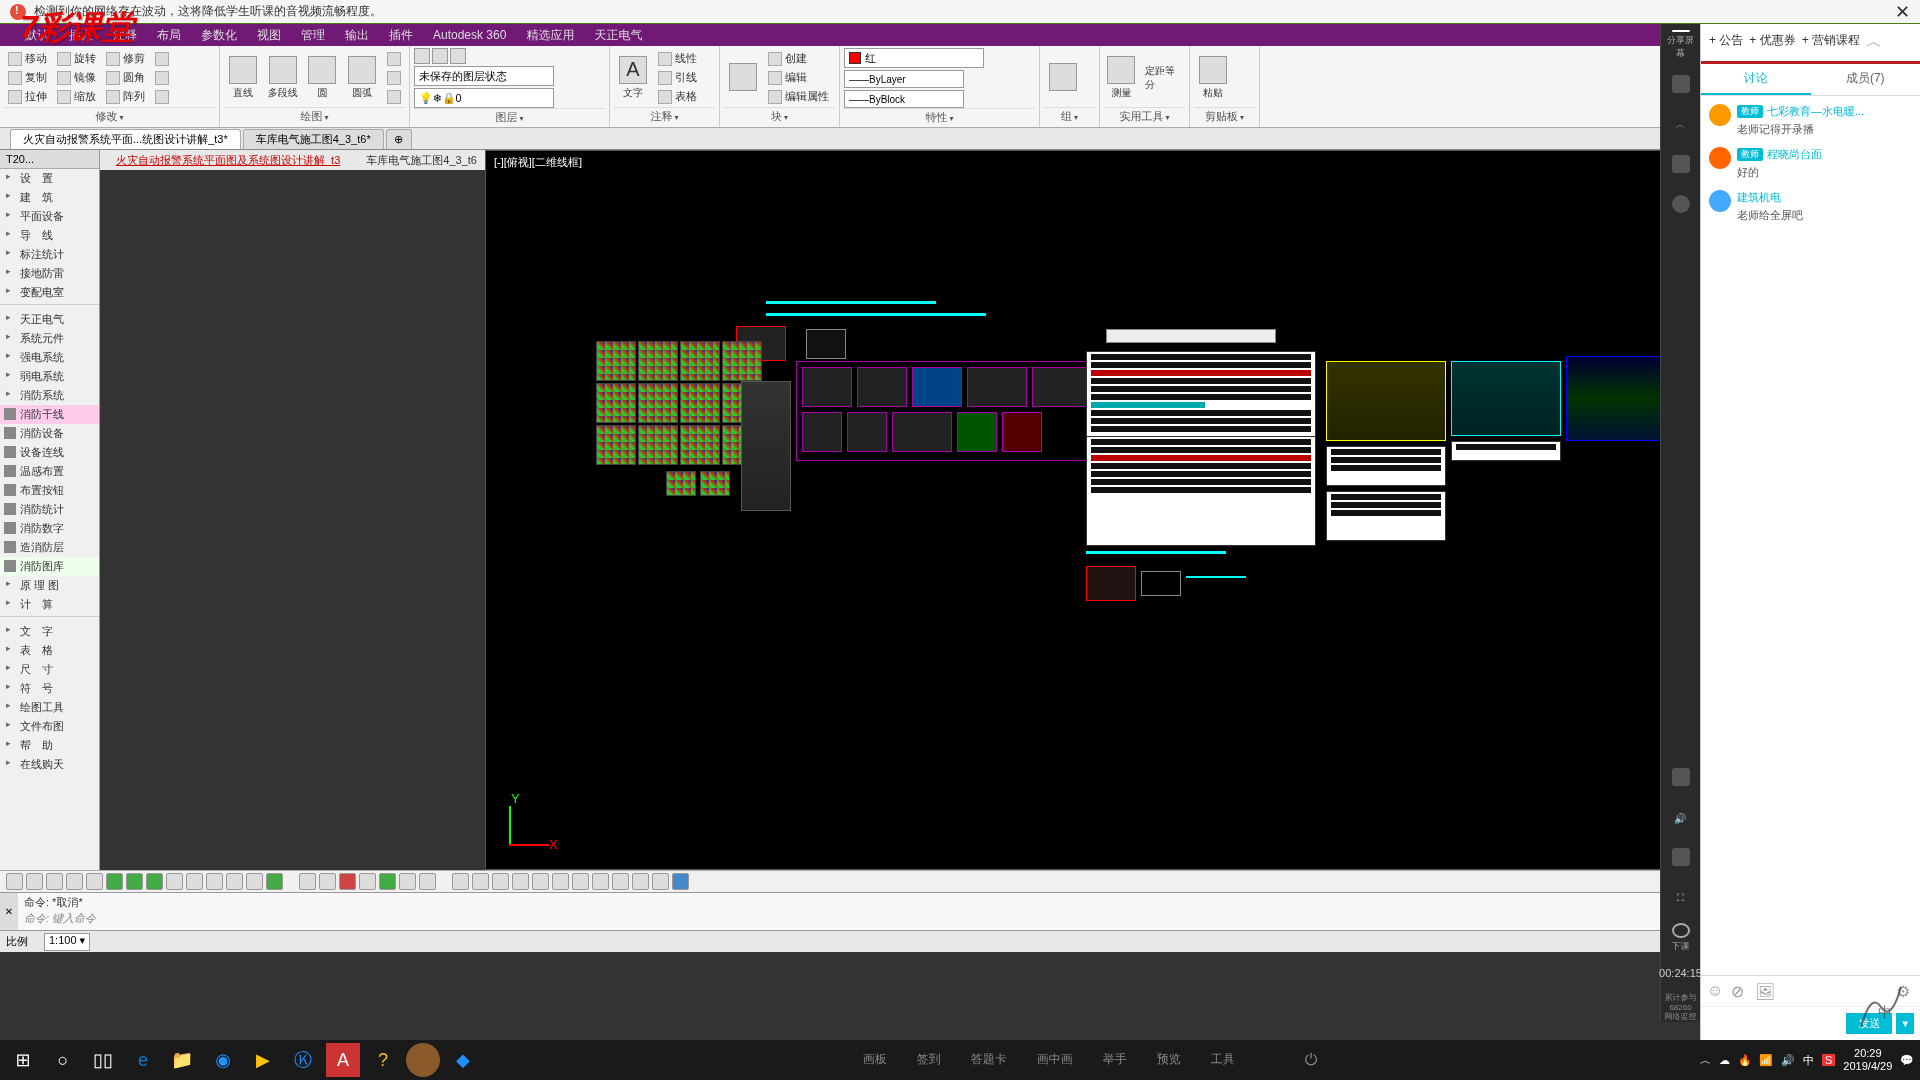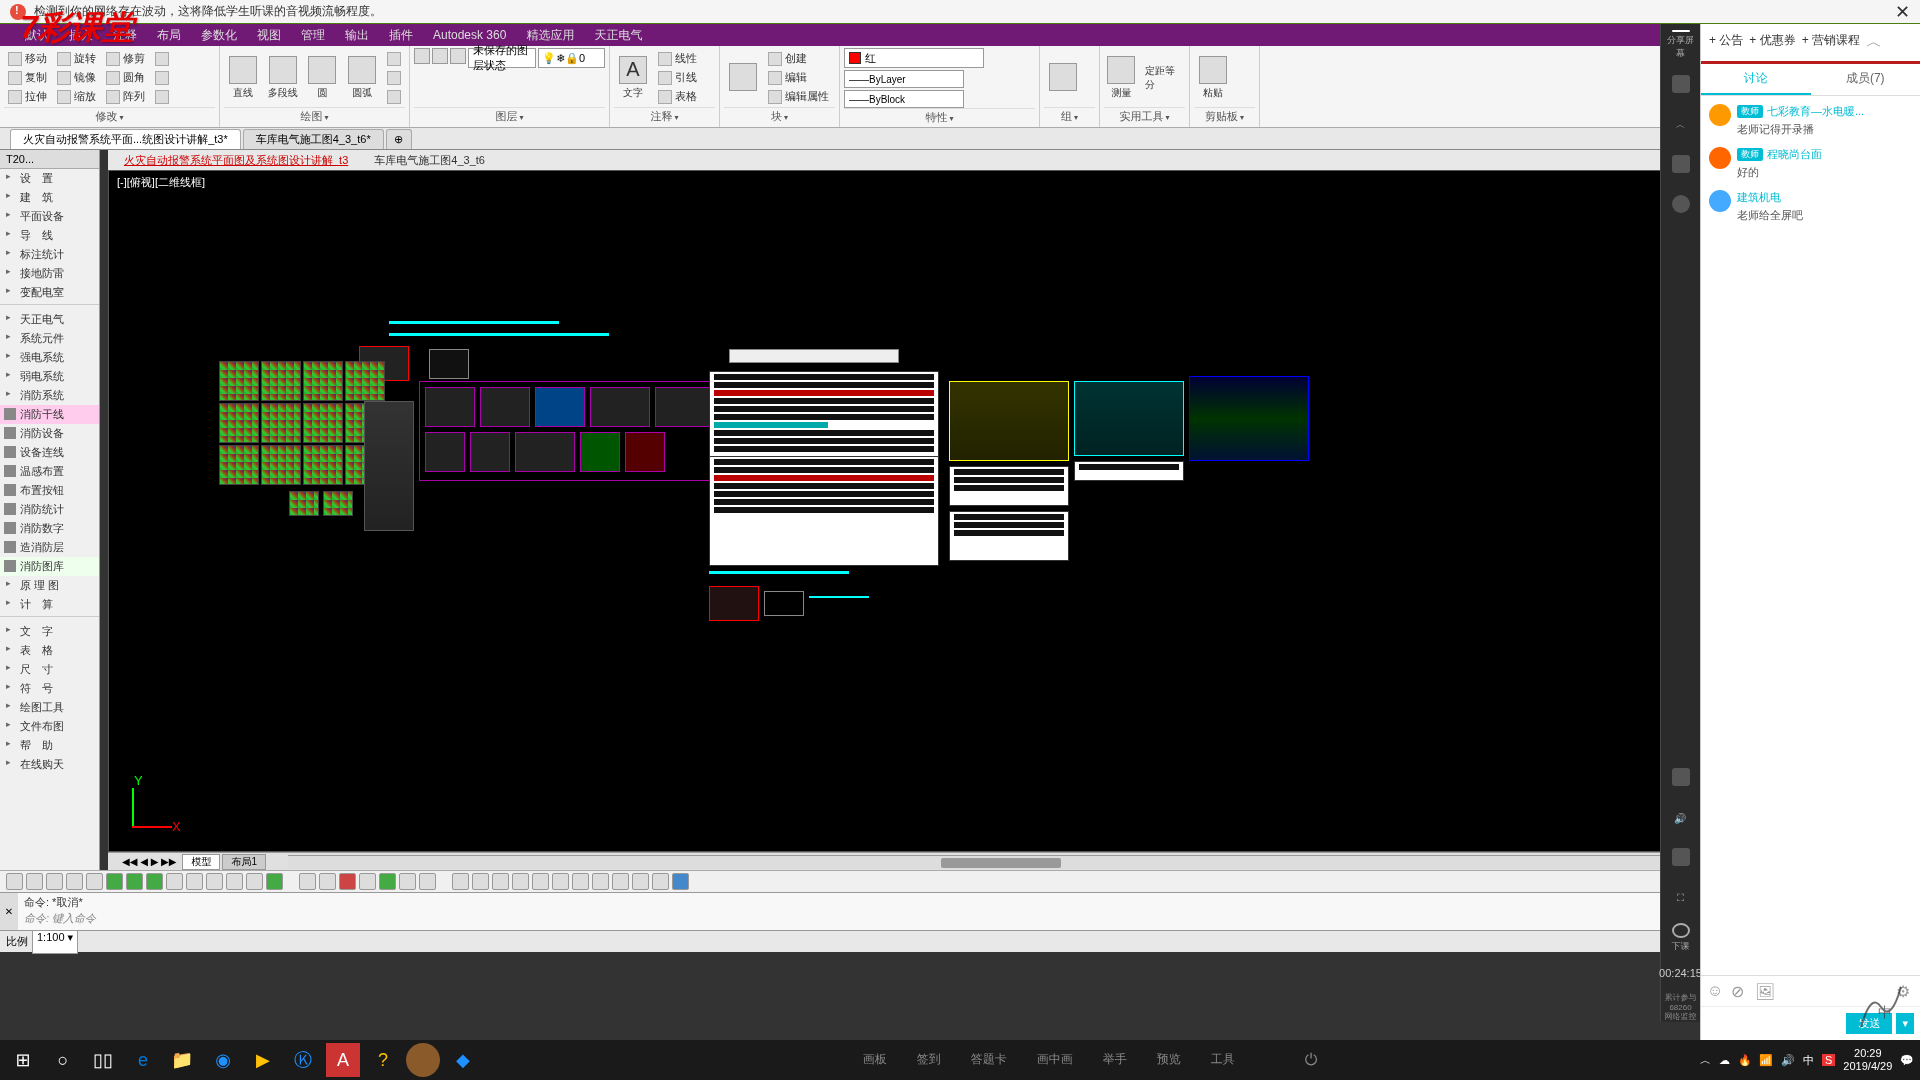--- a/index.html
+++ b/index.html
@@ -28,21 +28,21 @@
 .lt-combo { width:120px; height:18px; border:1px solid #999; background:#fff; font-size:10px; display:flex; align-items:center; padding:0 4px; }
 .doc-tabs { height:22px; background:#e8e8e8; display:flex; align-items:flex-end; padding-left:10px; gap:2px; border-bottom:1px solid #888; }
 .doc-tab { height:20px; padding:0 12px; background:#ddd; border:1px solid #aaa; border-bottom:none; font-size:11px; display:flex; align-items:center; cursor:pointer; border-radius:3px 3px 0 0; }
 .doc-tab.active { background:#fff; }
 .main-area { display:flex; height:720px; }
 .side-panel { width:100px; background:#f0f0f0; border-right:1px solid #999; overflow-y:auto; }
 .side-title { font-size:11px; padding:3px 6px; background:#ddd; border-bottom:1px solid #aaa; }
 .side-item { font-size:11px; padding:2px 6px 2px 20px; cursor:pointer; color:#333; position:relative; }
 .side-item::before { content:"▸"; position:absolute; left:6px; font-size:9px; color:#666; }
 .side-item.ico-item::before { content:""; width:12px; height:12px; background:#888; left:4px; top:3px; position:absolute;}
-.drawing-wrapper { flex:1; display:flex; flex-direction:column;padding-left:8px; }
+.drawing-wrapper { flex:1; display:flex; flex-direction:row; }
 .file-tabs { height:20px; background:#e8e8e8; display:flex; align-items:center; padding-left:8px; gap:10px; }
 .file-tab { font-size:11px; color:#c00; padding:0 8px; cursor:pointer; text-decoration:underline; }
 .file-tab.plain { color:#333; text-decoration:none; }
 .canvas { flex:1; background:#000; position:relative; overflow:hidden; border:1px solid #555; }
 .canvas-label { position:absolute; top:4px; left:8px; color:#fff; font-size:11px; }
 .ucs { position:absolute; bottom:15px; left:15px; }
 .ucs-y { color:#0f0; font-size:13px; position:absolute; bottom:48px; left:10px;}
 .ucs-x { color:#f00; font-size:13px; position:absolute; bottom:2px; left:48px;}
 .ucs-axes { width:50px; height:50px; position:relative;}
 .ucs-axes::before { content:""; position:absolute; left:8px; bottom:8px; width:2px; height:40px; background:#0f0;}
@@ -55,21 +55,21 @@
 .tb-ico { width:17px; height:17px; background:#ddd; border:1px solid #999; cursor:pointer; border-radius:2px;}
 .tb-ico.g { background:#4a4;}
 .tb-ico.b { background:#48c;}
 .tb-ico.r { background:#c44;}
 .cmd-area { height:38px; background:#f8f8f8; border-top:1px solid #999; display:flex; }
 .cmd-x { width:18px; background:#ddd; display:flex; flex-direction:column; align-items:center; justify-content:center; font-size:10px; cursor:pointer;}
 .cmd-text { flex:1; padding:2px 6px; font-size:11px; color:#333; }
 .cmd-text .line { height:16px; }
 .status-bar { height:22px; background:#e8e8e8; display:flex; align-items:center; border-top:1px solid #999; font-size:11px;}
 .status-left { padding:0 6px; display:flex; align-items:center; gap:4px;}
-.scale-combo { border:1px solid #999; background:#fff; padding:0 4px; height:24px;}
+.scale-combo { border:1px solid #999; background:#fff; padding:0 4px; height:18px;margin-left:12px;}
 .status-right { margin-left:auto; display:flex; align-items:center; gap:2px; padding-right:6px;}
 .st-btn { width:18px; height:18px; background:#ddd; border:1px solid #aaa; cursor:pointer;}
 .taskbar { position:absolute; bottom:0; left:0; right:0; height:40px; background:#1a1a1a; display:flex; align-items:center; padding:0 6px; gap:6px;}
 .tb-app { width:34px; height:34px; display:flex; align-items:center; justify-content:center; cursor:pointer; color:#fff; font-size:18px;}
 .tb-app.win { color:#fff;}
 .tb-app.edge { color:#0078d7;}
 .tb-app.folder { color:#ffc107;}
 .tb-mid { flex:1; display:flex; justify-content:center; gap:30px;}
 .tb-mid span { color:#888; font-size:12px; cursor:pointer;}
 .tb-tray { display:flex; align-items:center; gap:8px; color:#fff; font-size:11px;}
@@ -220,21 +220,21 @@
             <div class="ico"></div>
           </div>
         <div class="rb-btn-sm">
             <div class="ico"></div>
           </div>
       </div>
     </div>
     <div class="ribbon-panel-label">绘图</div>
   </div>
   <div class="ribbon-panel" style="width:200px">
-    <div class="ribbon-body" style="flex-direction:row;align-items:stretch;gap:2px">
+    <div class="ribbon-body" style="flex-direction:column;align-items:stretch;gap:2px">
       <div style="display:flex;gap:2px">
           <div class="ico" style="width:16px;height:16px;background:#ddd;border:1px solid #999"></div>
           <div class="ico" style="width:16px;height:16px;background:#ddd;border:1px solid #999"></div>
           <div class="ico" style="width:16px;height:16px;background:#ddd;border:1px solid #999"></div>
         </div>
       <div class="layer-combo">
           <span>未保存的图层状态</span>
         </div>
       <div class="layer-combo">💡❄🔒 <span>0</span></div>
     </div>

